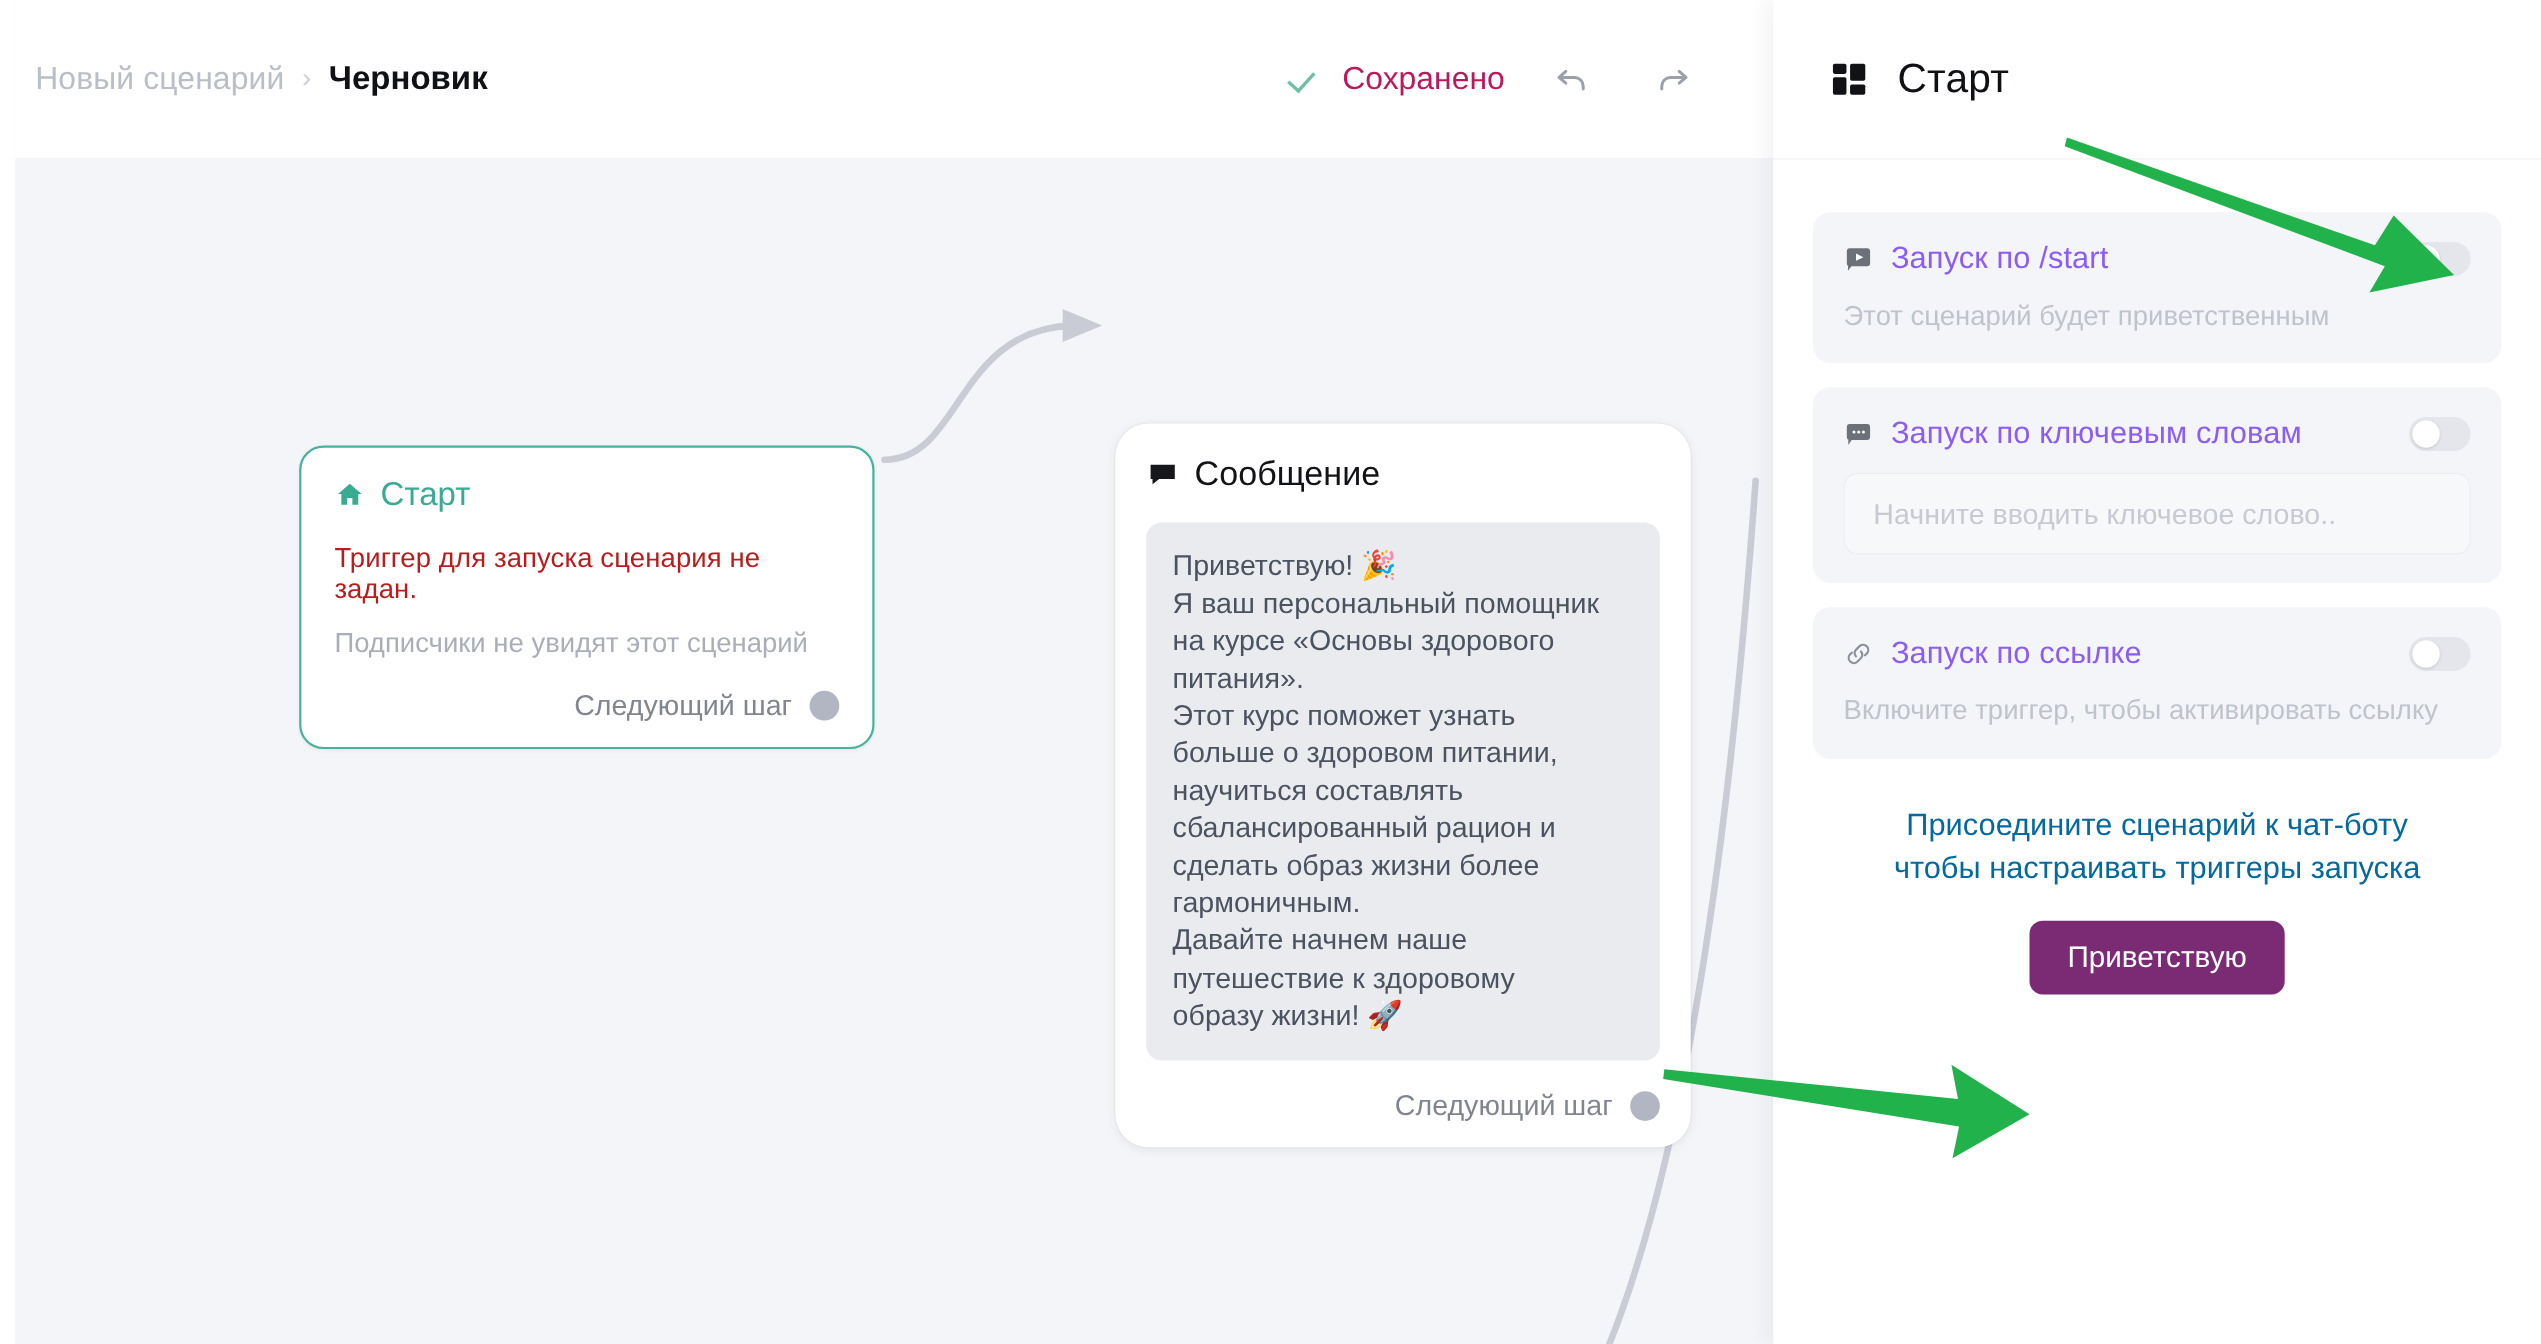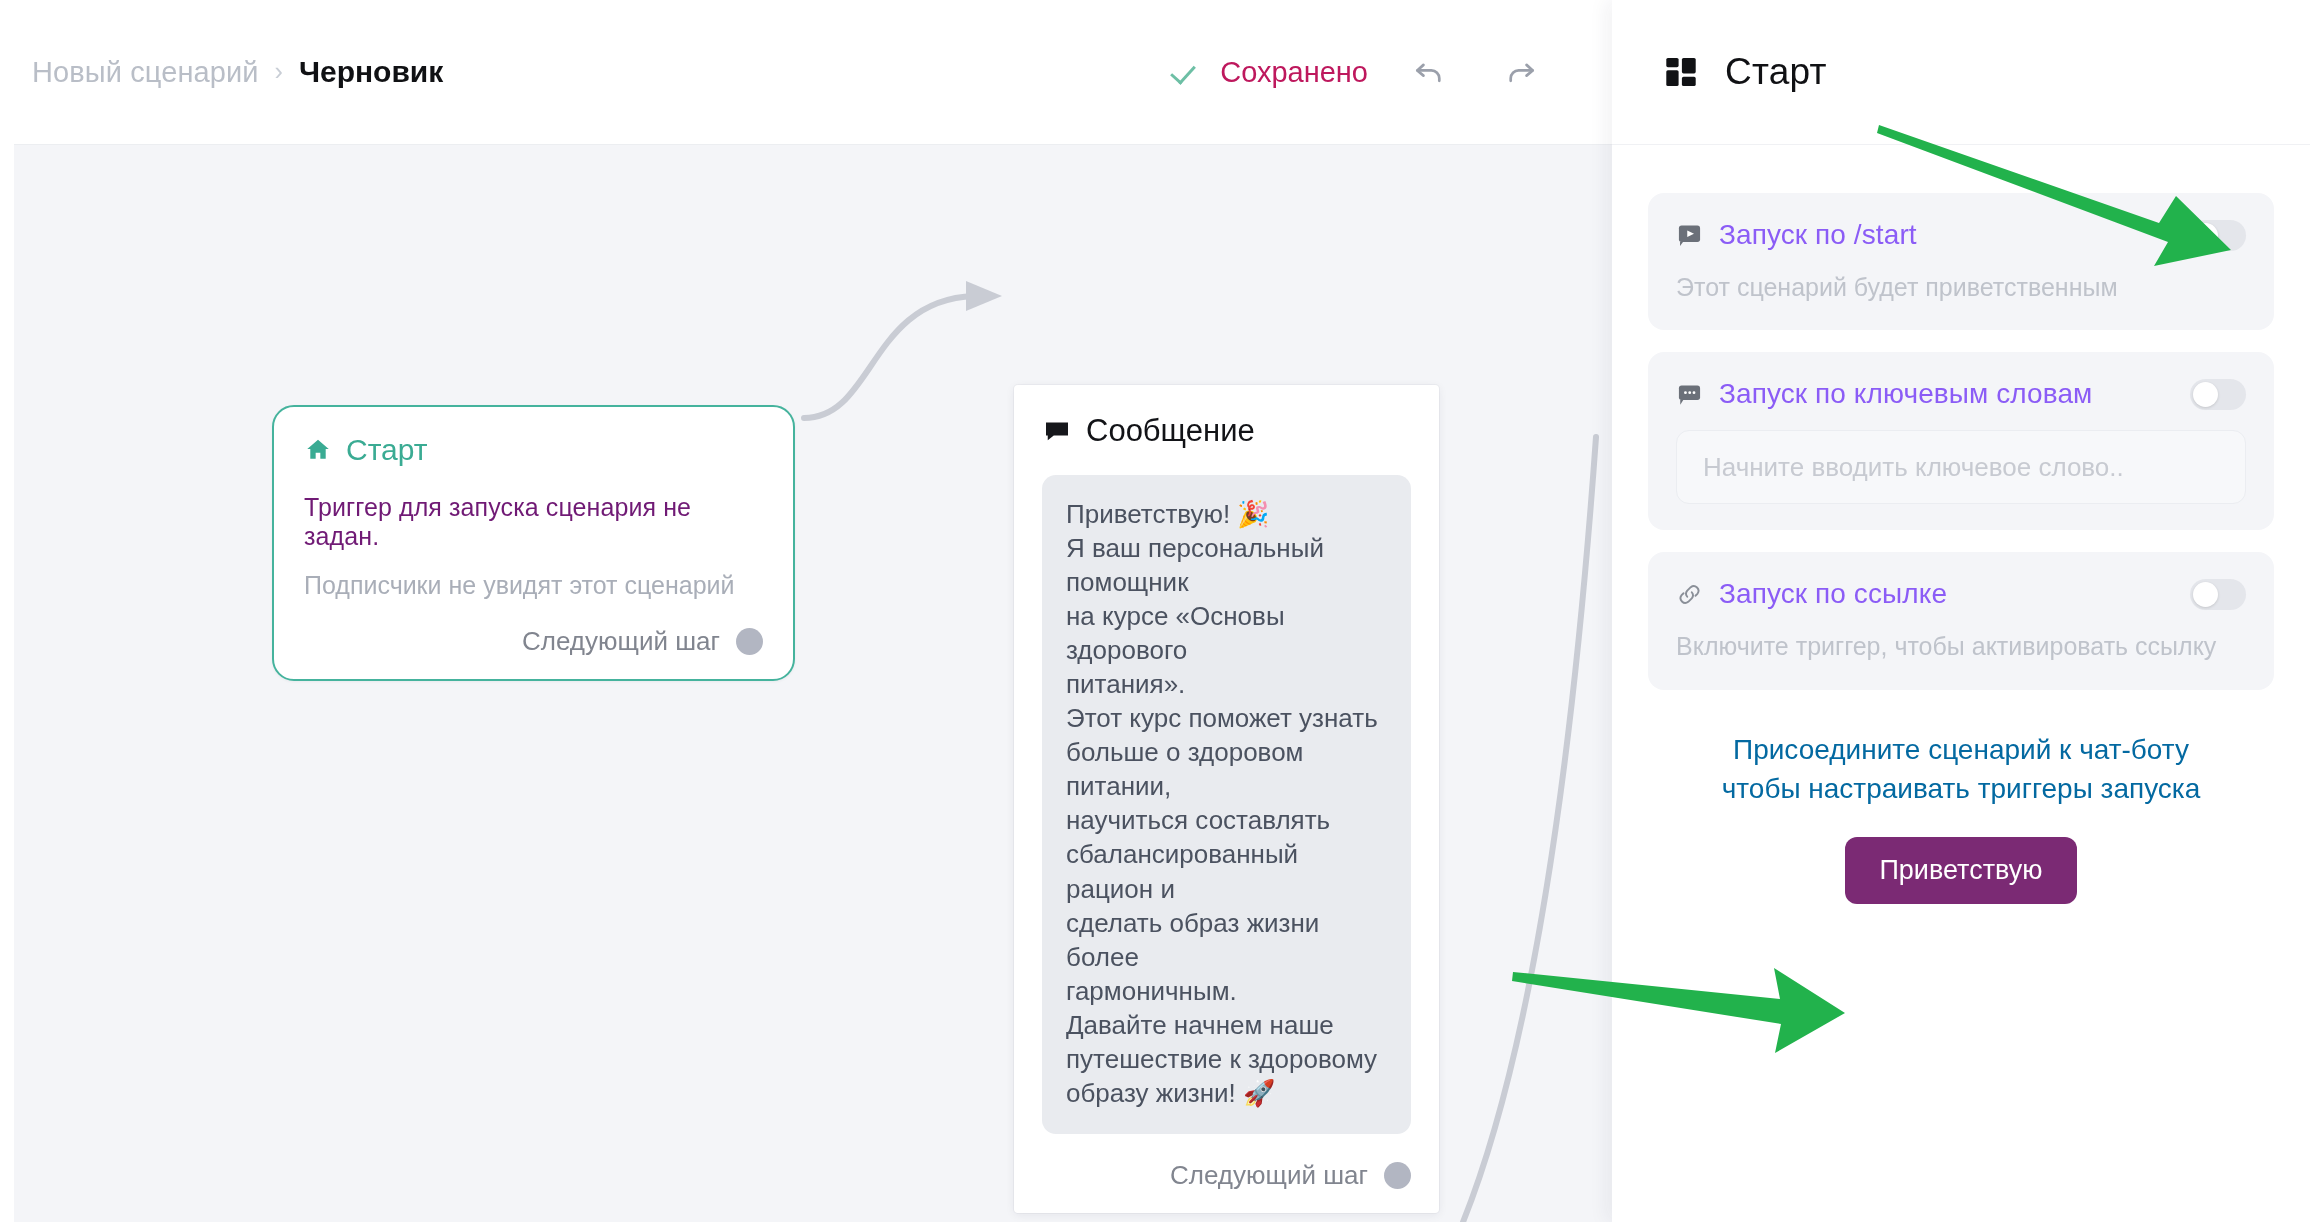--- a/index.html
+++ b/index.html
@@ -136,21 +136,21 @@
     align-items: center;
     gap: 14px;
     margin-bottom: 26px;
   }
   .node-title .label {
     font-size: 30px;
     color: #3aab93;
   }
   .node-start .line-strong {
     font-size: 25px;
-    color: #701a75;
+    color: #b91c1c;
     letter-spacing: .1px;
     margin-bottom: 6px;
   }
   .node-start .line-muted {
     font-size: 25px;
     color: #a9aeb8;
     margin-top: 20px;
   }
   .next-row {
     display: flex;
@@ -166,23 +166,23 @@
   .handle-dot {
     width: 27px; height: 27px;
     border-radius: 50%;
     background: #b2b6c2;
   }
 
   
   .node-message {
     position: absolute;
     left: 1000px; top: 240px;
-    width: 425px;
-    background: #ffffff;
-    border-radius: 4px;
+    width: 523px;
+    background: #ffffff;
+    border-radius: 30px;
     padding: 28px 28px 22px 28px;
     box-shadow: 0 2px 10px rgba(25,35,60,.07), 0 0 0 1px rgba(25,35,60,.035);
   }
   .node-message .node-title .label {
     font-size: 31px;
     color: #121317;
     font-weight: 400;
   }
   .bubble {
     background: #e9ebef;

